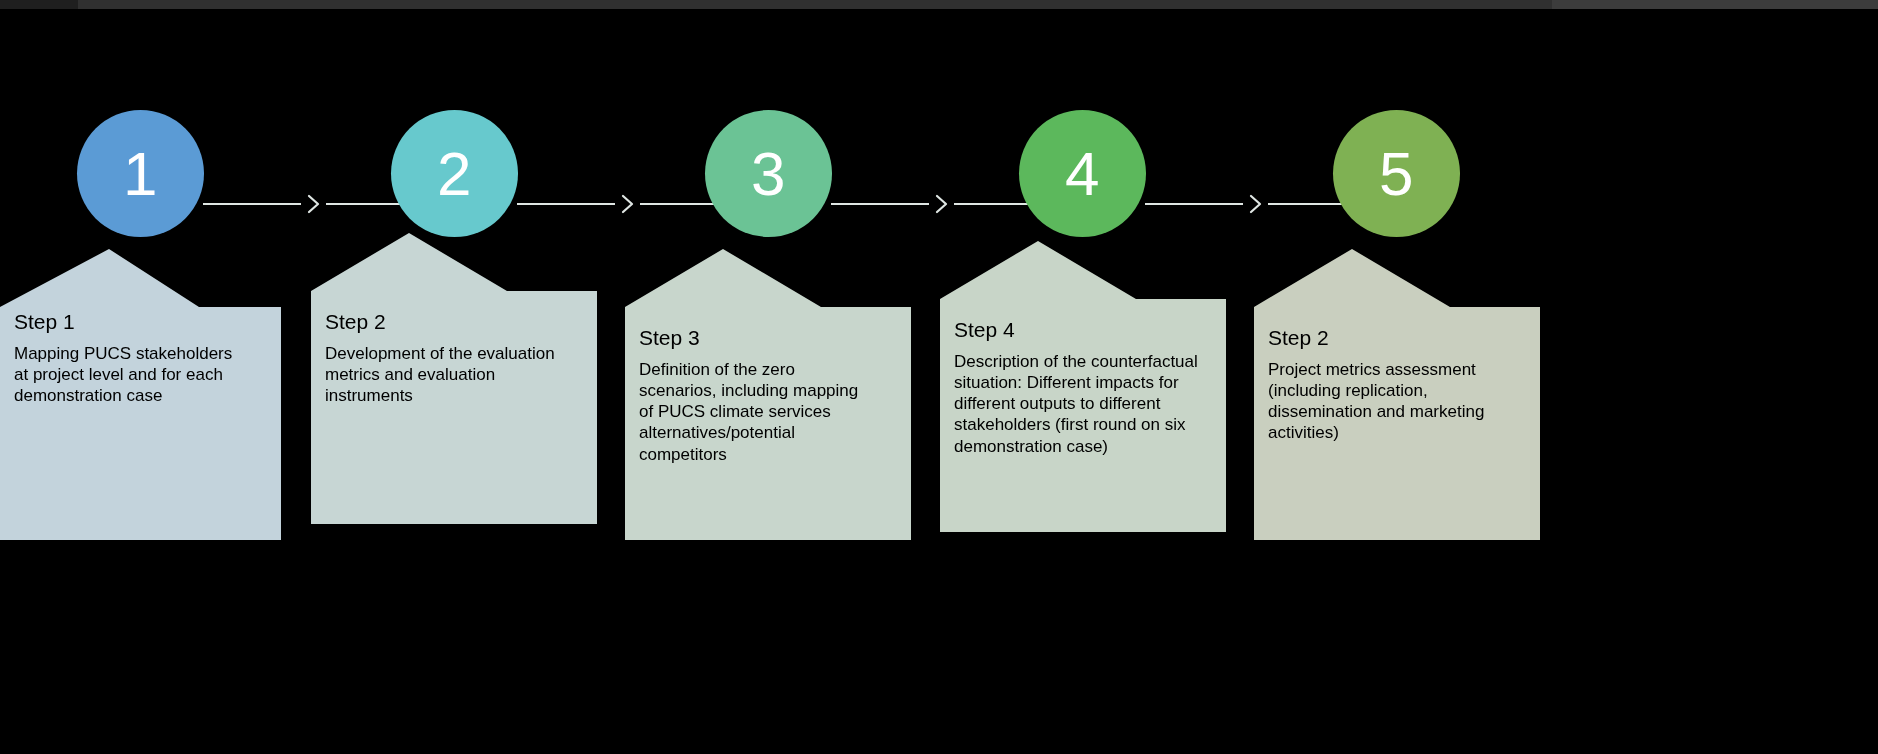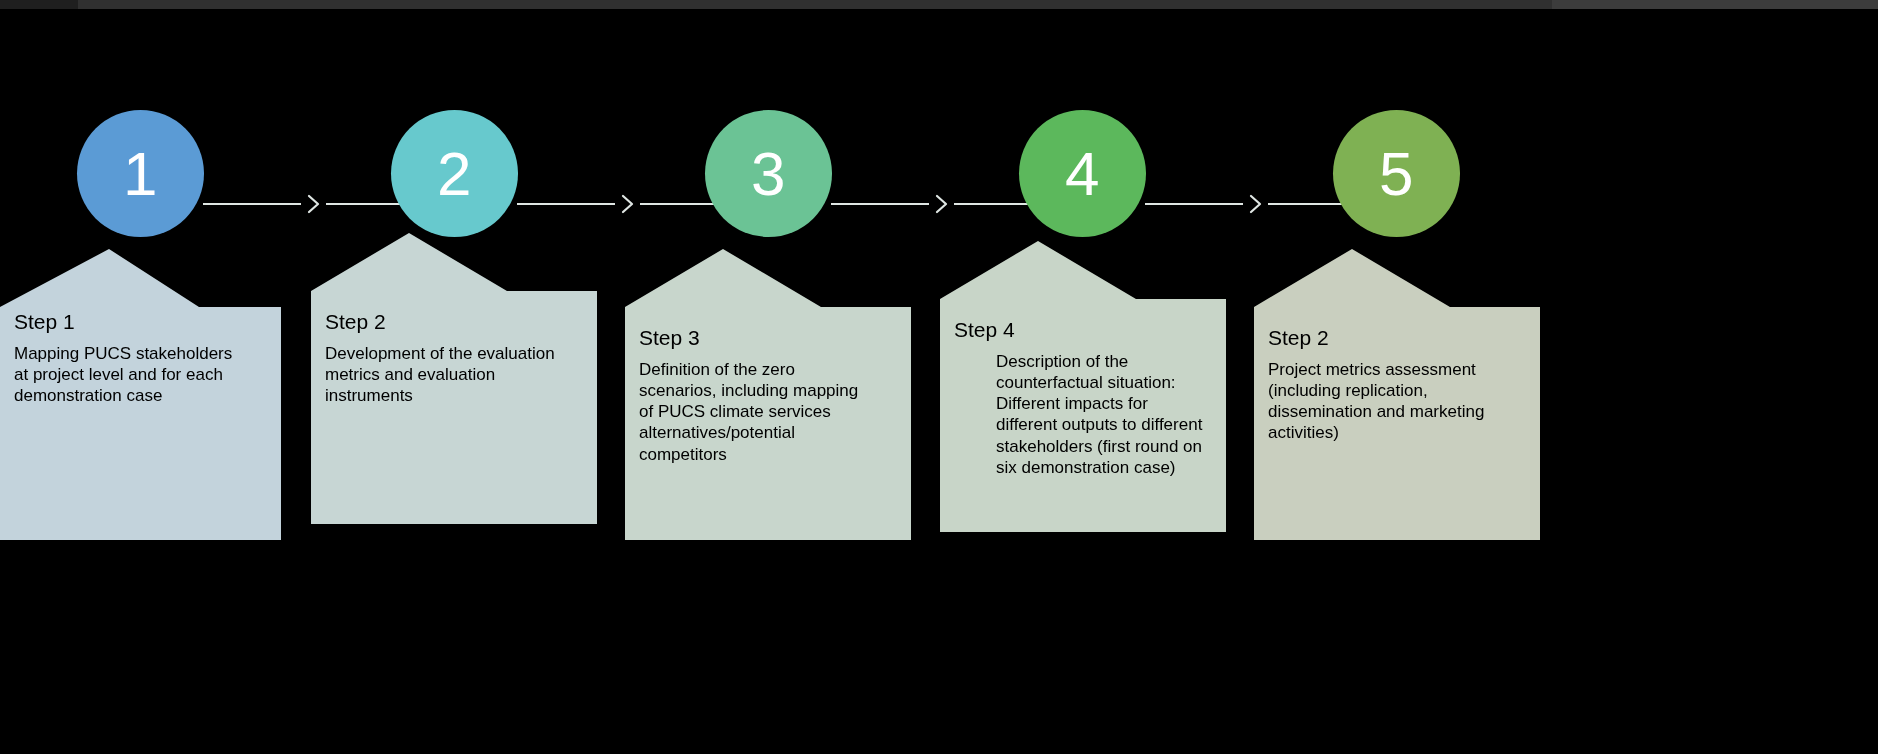--- a/index.html
+++ b/index.html
@@ -197,21 +197,21 @@
       <div class="panel-text" style="max-width:236px;">Definition of the zero scenarios, including mapping of PUCS climate services alternatives/potential competitors</div>
     </div>
   </div>
 
   <div class="step-panel" style="left:940px; top:232px; width:340px; height:291px;">
     <svg width="286" height="291" viewBox="0 0 286 291" style="position:absolute;top:0;left:0;">
       <polygon points="0,58 98,0 196,58 286,58 286,291 0,291" fill="#c8d5c8"></polygon>
     </svg>
     <div class="panel-body" style="top:58px; width:286px;">
       <div class="panel-title">Step 4</div>
-      <div class="panel-text" style="max-width:248px;margin-left:42px;">Description of the counterfactual situation: Different impacts for different outputs to different stakeholders (first round on six demonstration case)</div>
+      <div class="panel-text" style="max-width:248px;">Description of the counterfactual situation: Different impacts for different outputs to different stakeholders (first round on six demonstration case)</div>
     </div>
   </div>
 
   <div class="step-panel" style="left:1254px; top:240px; width:286px; height:291px;">
     <svg width="286" height="291" viewBox="0 0 286 291" style="position:absolute;top:0;left:0;">
       <polygon points="0,58 98,0 196,58 286,58 286,291 0,291" fill="#c9cfbf"></polygon>
     </svg>
     <div class="panel-body" style="top:58px; width:286px;">
       <div class="panel-title">Step 2</div>
       <div class="panel-text" style="max-width:268px;">Project metrics assessment (including replication, dissemination and marketing activities)</div>

